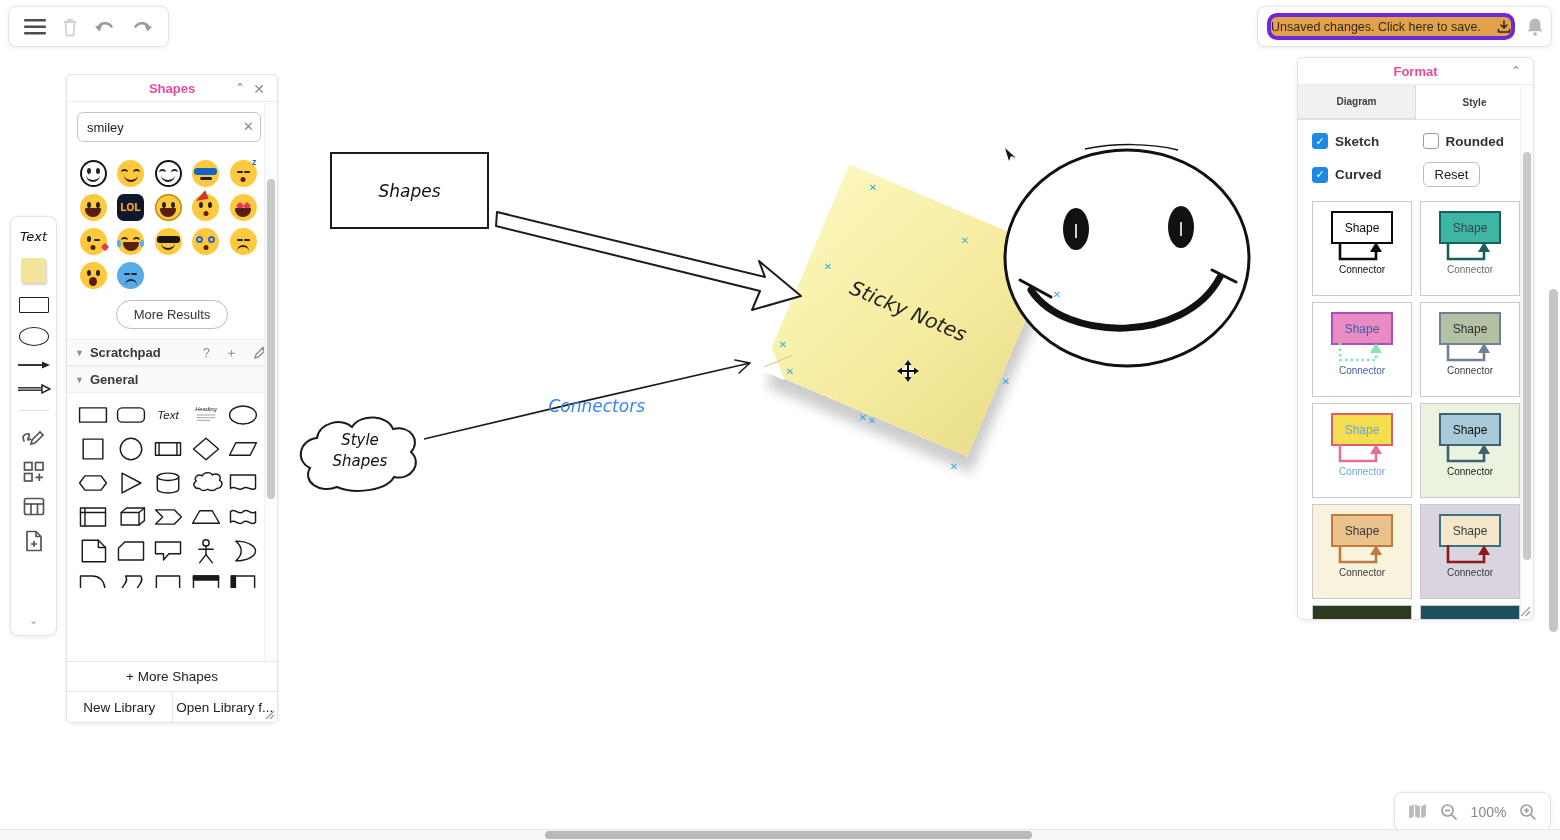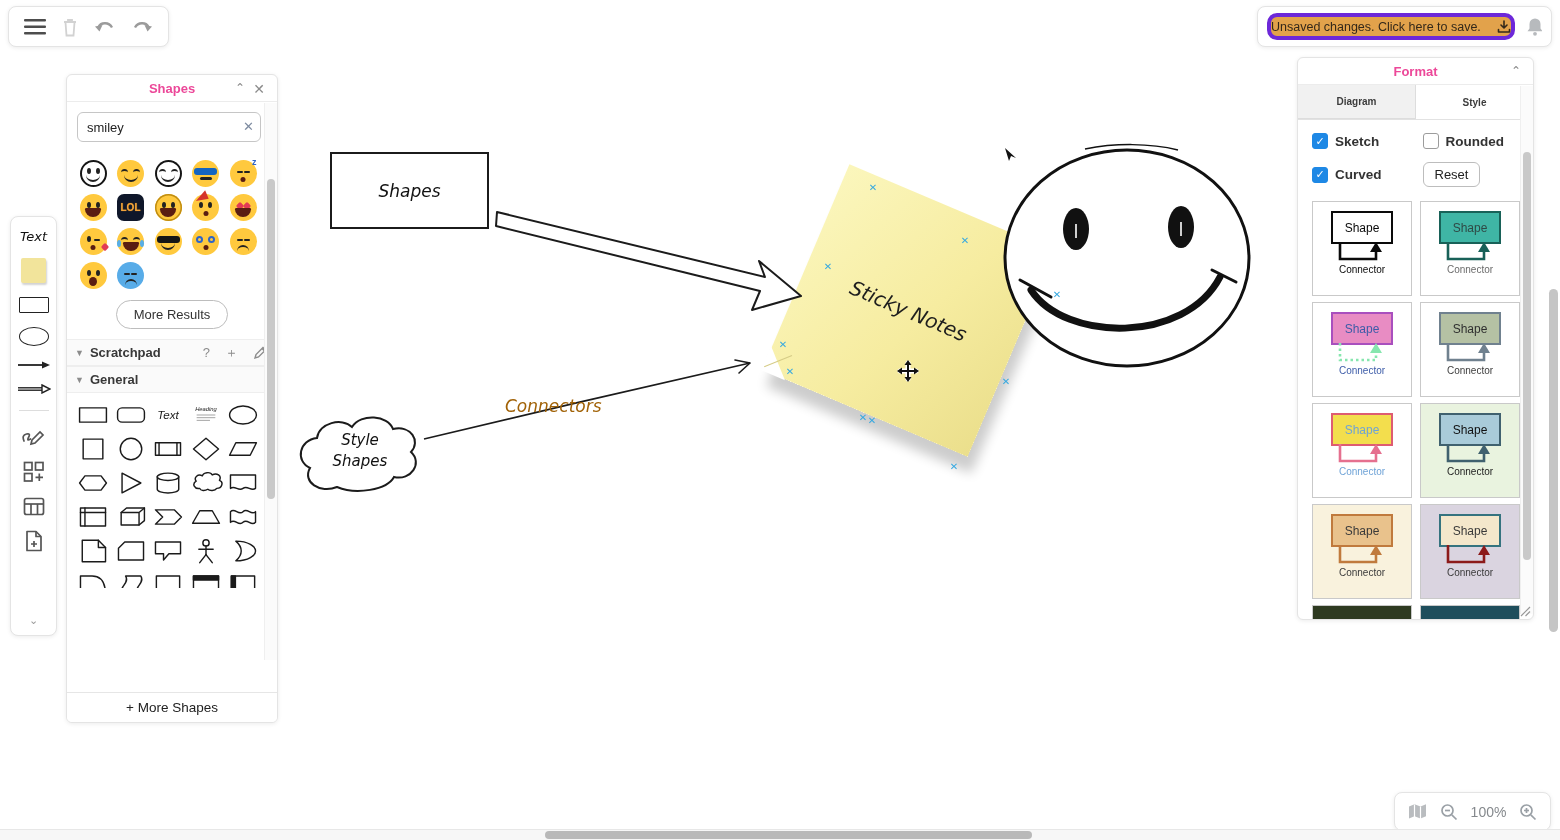--- a/index.html
+++ b/index.html
@@ -85,21 +85,21 @@
 
   
   .canvas{position:absolute;inset:0;background:#fff;z-index:0}
   .shapes-box{position:absolute;left:330px;top:152px;width:159px;height:77px;background:#fff;border:2px solid #1b1b1b;display:flex;align-items:center;justify-content:center;font-size:17px;color:#111;z-index:2}
   .note{position:absolute;left:797px;top:199px;width:223px;height:223px;background:linear-gradient(115deg,#FBF6BC,#F6ECA0 55%,#EBDF8C);transform:rotate(23deg);box-shadow:10px 14px 12px rgba(0,0,0,.20);z-index:1;display:flex;align-items:center;justify-content:center}
   .note::before{content:"";position:absolute;left:-1px;bottom:-1px;border-bottom:26px solid #fff;border-right:26px solid transparent}
   .note::after{content:"";position:absolute;left:1px;bottom:3px;width:30px;border-top:1.5px solid #d5cb86;transform:rotate(-45deg);transform-origin:left bottom}
   .note-label{font-size:20px;color:#1e1e1e;z-index:2}
   .svg-layer{position:absolute;inset:0;z-index:3;pointer-events:none}
   .cloud-label{position:absolute;left:314px;top:430px;width:92px;text-align:center;font-size:15px;line-height:21px;color:#111;z-index:4}
-  .connectors-label{position:absolute;left:505px;top:396px;width:140px;text-align:left;font-size:17px;color:#a16207;z-index:4}
+  .connectors-label{position:absolute;left:505px;top:396px;width:140px;text-align:right;font-size:17px;color:#3b82f6;z-index:4}
   .caption{position:absolute;left:1028px;top:368px;width:202px;text-align:center;font-size:16px;line-height:21px;color:#111;z-index:4}
   .handle{position:absolute;z-index:6;color:#35A8E0;font-size:10px;font-weight:bold;transform:translate(-50%,-50%);line-height:10px}
   .move-ic{position:absolute;left:897px;top:360px;z-index:6}
 
   
   .format-panel{left:1297px;top:57px;width:237px;height:563px;border-radius:6px;overflow:hidden}
   .format-panel .ic.min{right:12px;top:6px}
   .fmt-tabs{height:35px;display:flex;border-bottom:1px solid #e2e2e2}
   .fmt-tab{flex:1;display:flex;align-items:center;justify-content:center;font-size:10px;font-weight:bold;color:#3c3c3c;cursor:pointer}
   .fmt-tab.inactive{background:#f1f1f1;border-right:1px solid #ddd;border-bottom:1px solid #ddd}
@@ -585,20 +585,29 @@
       <div class="gcell">
         <svg viewBox="0 0 38 32">
           <rect x="6" y="6" width="26" height="21"></rect>
           <rect x="6" y="6" width="4.5" height="21" fill="#1b1b1b"></rect>
         </svg>
       </div>
     </div>
 
   <div class="shapes-foot">
     <div class="foot-more">+ More Shapes</div>
+    <div class="foot-libs">
+      <div>New Library</div>
+      <div>
+        <span>Open Library f...</span>
+        <svg class="rz" width="10" height="10">
+            <path d="M9,1 L1,9 M9,5 L5,9" stroke="#999" stroke-width="1.2"></path>
+          </svg>
+      </div>
+    </div>
   </div>
   <div class="shp-track"></div>
   <div class="shp-thumb"></div>
 </div>
 
 <div class="card format-panel">
   <div class="panel-hdr">
     <span class="t">Format</span>
     <span class="ic min">⌃</span>
   </div>

